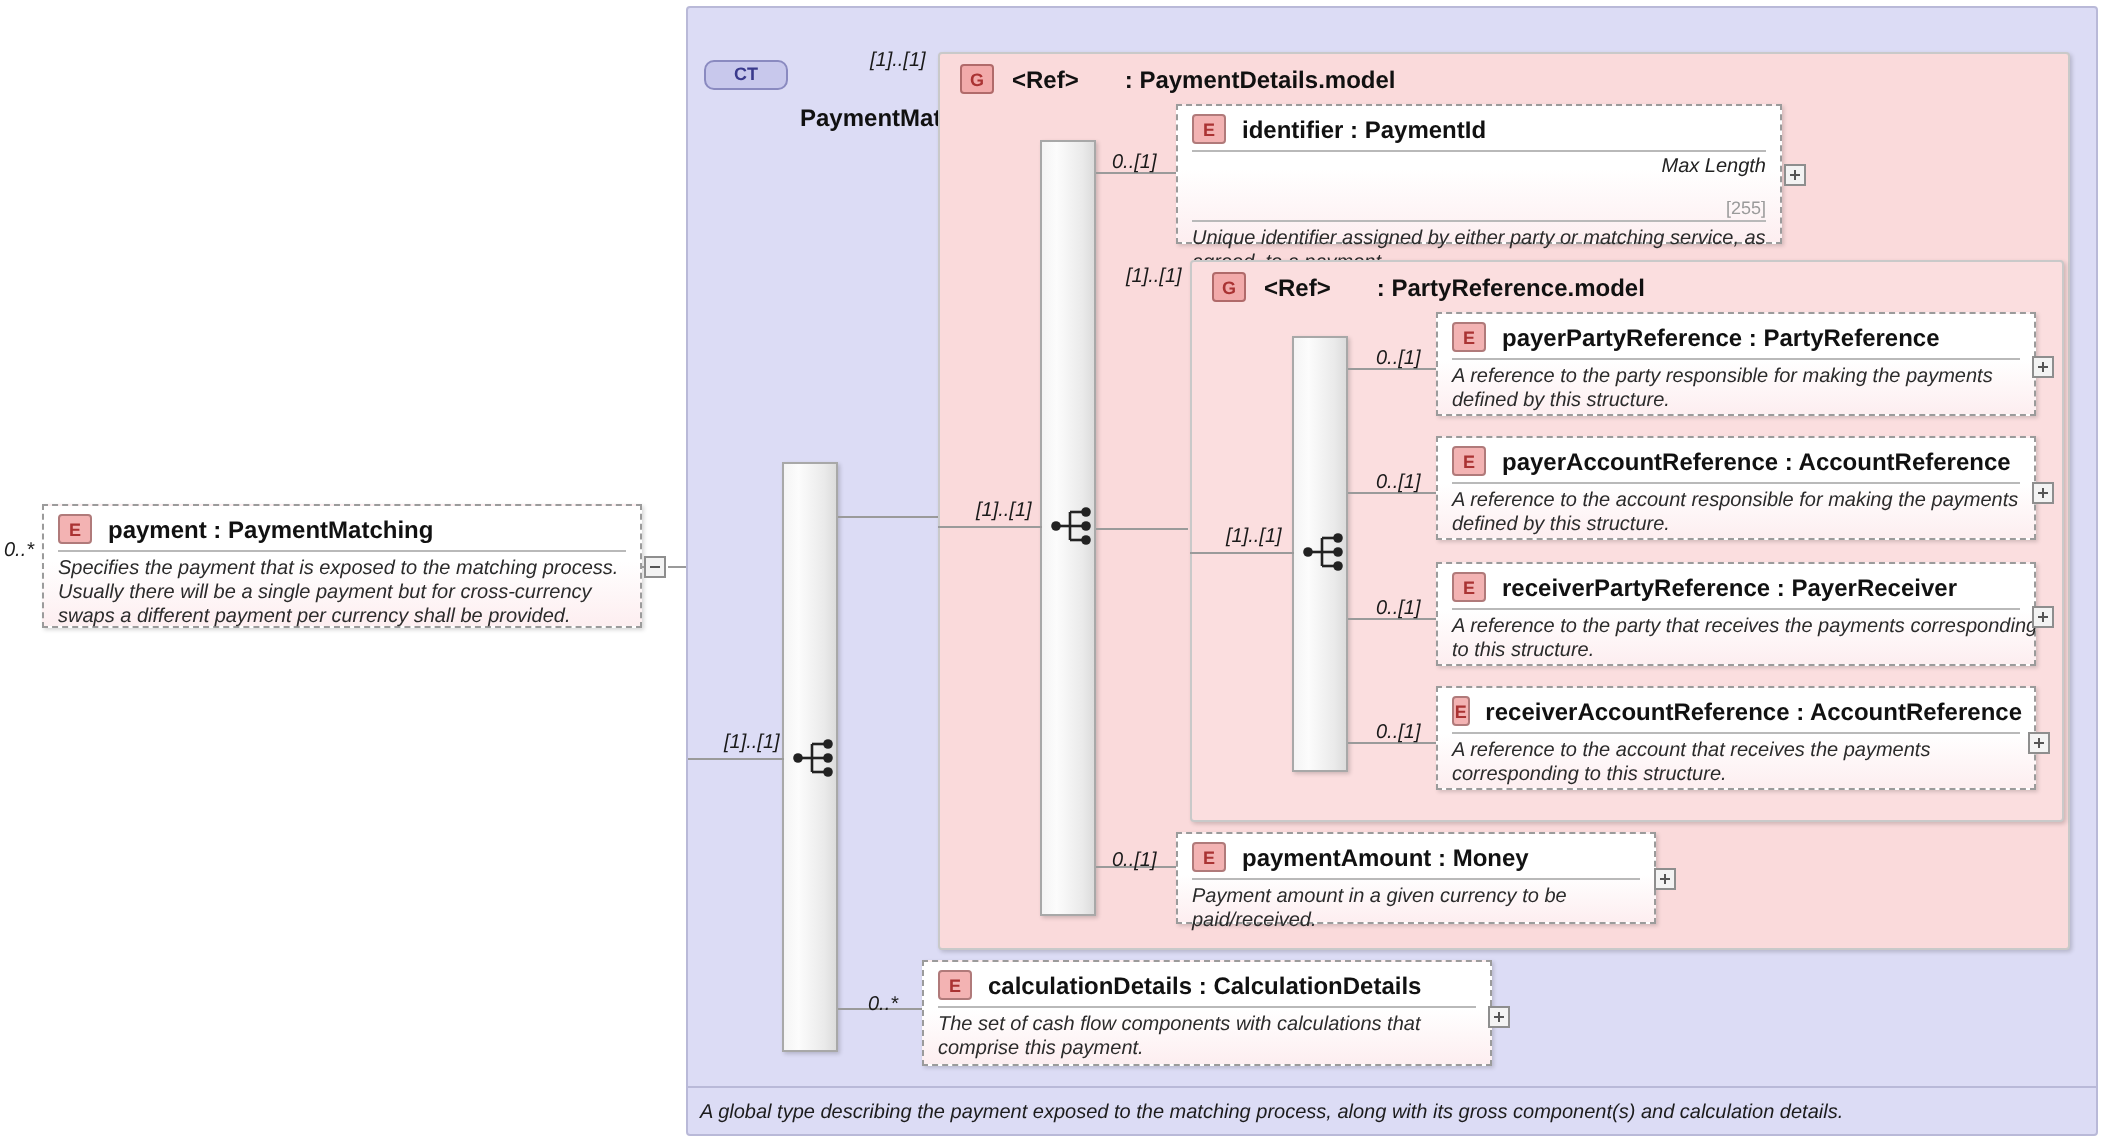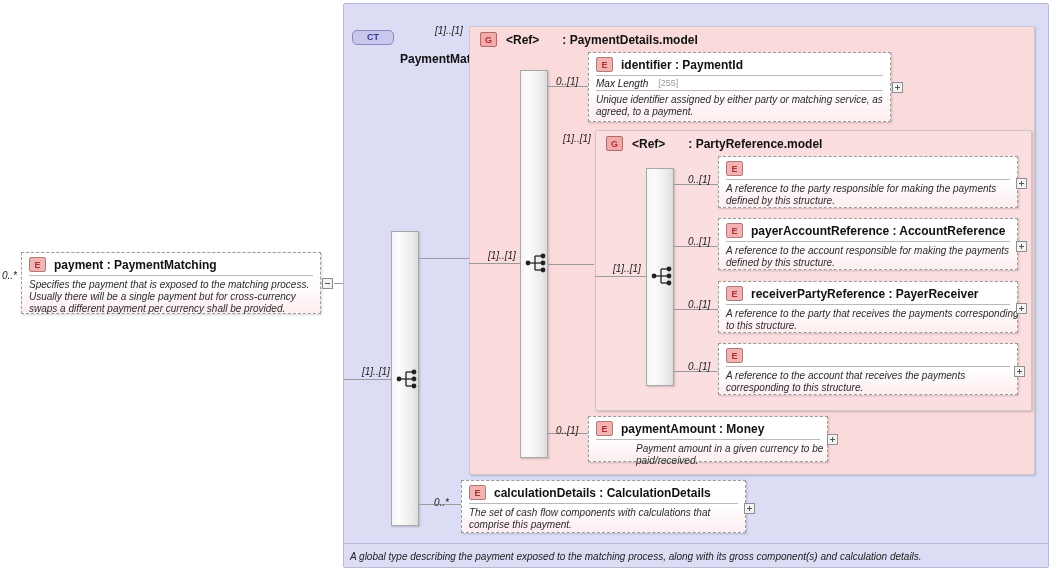--- a/index.html
+++ b/index.html
@@ -70,21 +70,21 @@
     white-space:nowrap;
   }
   .el-name{font-size:12px;font-weight:bold;color:#111;}
   .el-sep{height:1px;background:#b9b9b9;margin:0 7px;}
   .el-doc{
     font-size:10px;font-style:italic;color:#2b2b2b;
     padding:3px 7px 3px 7px;line-height:12px;
   }
   .el-facet{
     font-size:10px;font-style:italic;color:#222;
-    padding:2px 7px 1px 7px;display:flex;align-items:flex-start;gap:10px;
+    padding:2px 7px 1px 7px;display:flex;align-items:flex-end;gap:10px;flex-direction:column;
   }
   .el-facet .fval{color:#9a9a9a;font-style:normal;font-size:9px;}
 
   
   .card{
     position:absolute;font-size:10px;font-style:italic;color:#1a1a1a;
     white-space:nowrap;
     text-align:center;
   }
 
@@ -244,20 +244,21 @@
 
   <div class="ln ln-h" style="left:674px;top:184px;width:44px;"></div>
   <div class="ln ln-h" style="left:674px;top:246px;width:44px;"></div>
   <div class="ln ln-h" style="left:674px;top:309px;width:44px;"></div>
   <div class="ln ln-h" style="left:674px;top:371px;width:44px;"></div>
 
   <div class="card" style="left:688px;top:174px;">0..[1]</div>
   <div class="abs el-box" style="left:718px;top:156px;width:300px;height:52px;">
     <div class="el-title">
       <span class="badge badge-e">E</span>
+      <span class="el-name">payerPartyReference : PartyReference</span>
     </div>
     <div class="el-sep"></div>
     <div class="el-doc" style="width:294px;">A reference to the party responsible for making the payments defined by this structure.</div>
   </div>
   <div class="pm plus" style="left:1016px;top:178px;"></div>
 
   <div class="card" style="left:688px;top:236px;">0..[1]</div>
   <div class="abs el-box" style="left:718px;top:218px;width:300px;height:52px;">
     <div class="el-title">
       <span class="badge badge-e">E</span>
@@ -276,34 +277,35 @@
     </div>
     <div class="el-sep"></div>
     <div class="el-doc" style="width:294px;">A reference to the party that receives the payments corresponding to this structure.</div>
   </div>
   <div class="pm plus" style="left:1016px;top:303px;"></div>
 
   <div class="card" style="left:688px;top:361px;">0..[1]</div>
   <div class="abs el-box" style="left:718px;top:343px;width:300px;height:52px;">
     <div class="el-title">
       <span class="badge badge-e">E</span>
+      <span class="el-name">receiverAccountReference : AccountReference</span>
     </div>
     <div class="el-sep"></div>
     <div class="el-doc" style="width:294px;">A reference to the account that receives the payments corresponding to this structure.</div>
   </div>
   <div class="pm plus" style="left:1014px;top:366px;"></div>
 
   <div class="card" style="left:556px;top:425px;">0..[1]</div>
   <div class="abs el-box" style="left:588px;top:416px;width:240px;height:46px;">
     <div class="el-title">
       <span class="badge badge-e">E</span>
       <span class="el-name">paymentAmount : Money</span>
     </div>
     <div class="el-sep"></div>
-    <div class="el-doc" style="width:234px;margin-left:40px;">Payment amount in a given currency to be paid/received.</div>
+    <div class="el-doc" style="width:234px;">Payment amount in a given currency to be paid/received.</div>
   </div>
   <div class="pm plus" style="left:827px;top:434px;"></div>
 
   <div class="card" style="left:434px;top:497px;">0..*</div>
   <div class="abs el-box" style="left:461px;top:480px;width:285px;height:53px;">
     <div class="el-title">
       <span class="badge badge-e">E</span>
       <span class="el-name">calculationDetails : CalculationDetails</span>
     </div>
     <div class="el-sep"></div>

